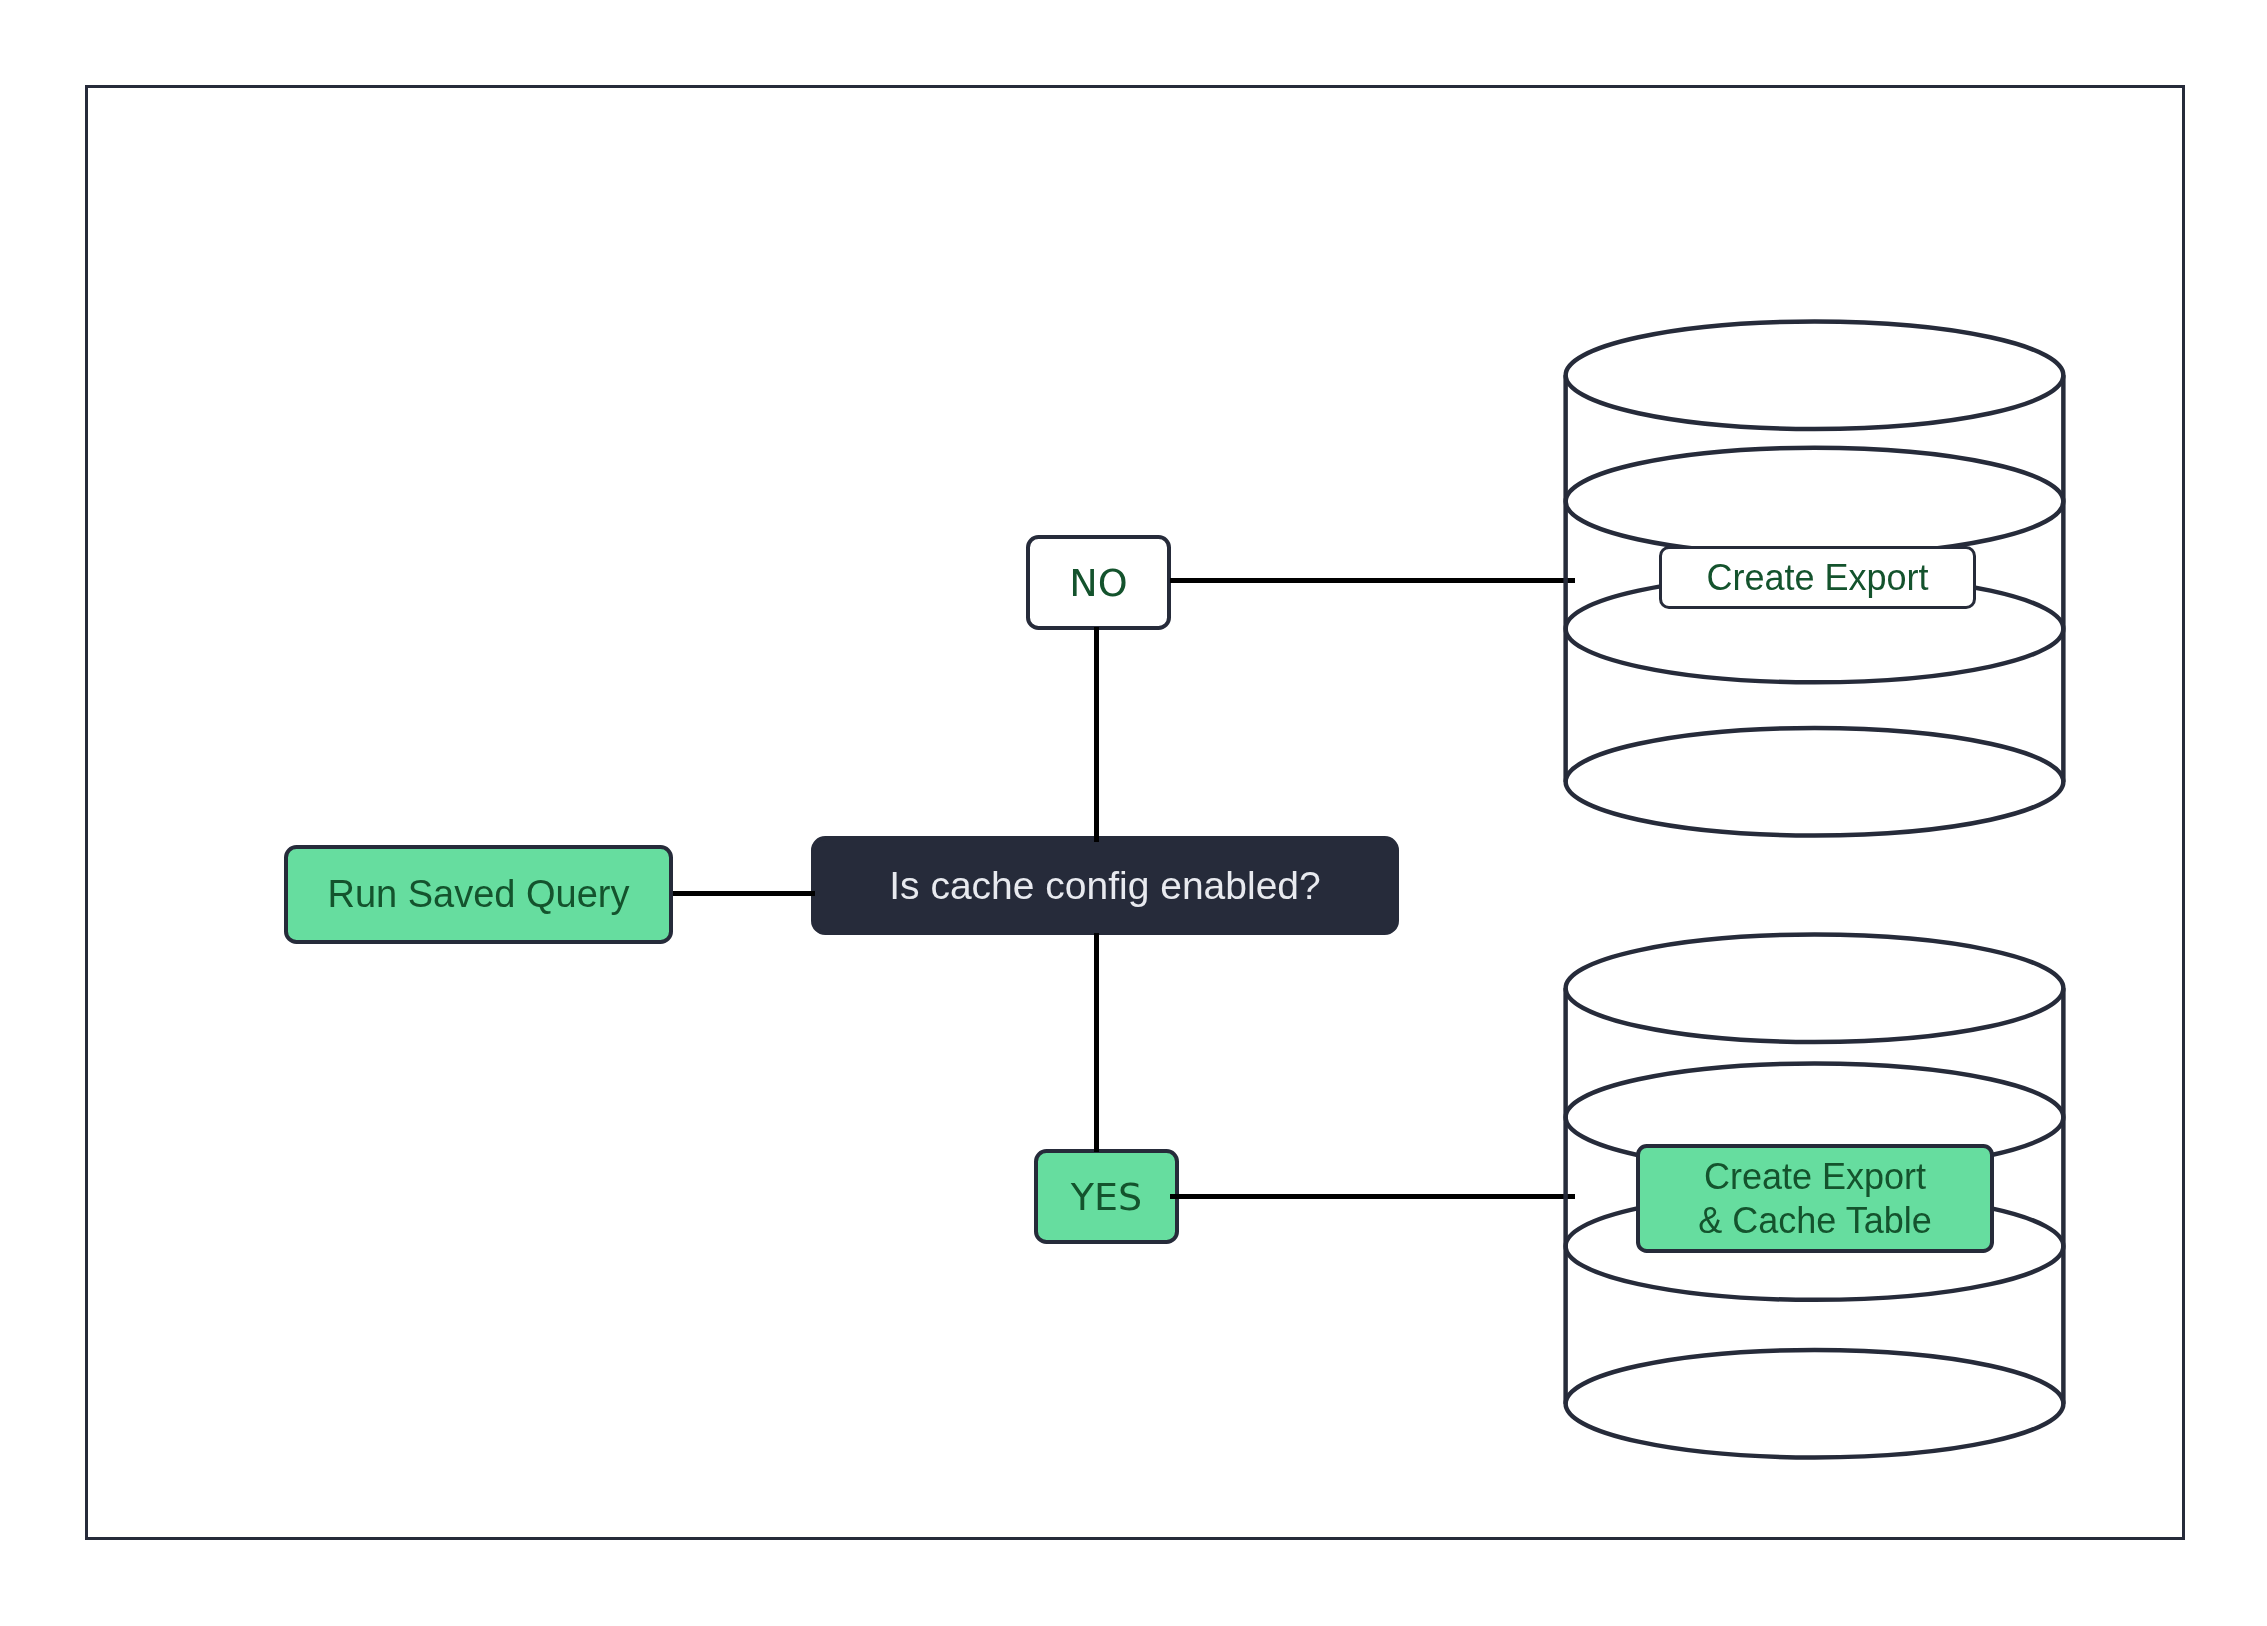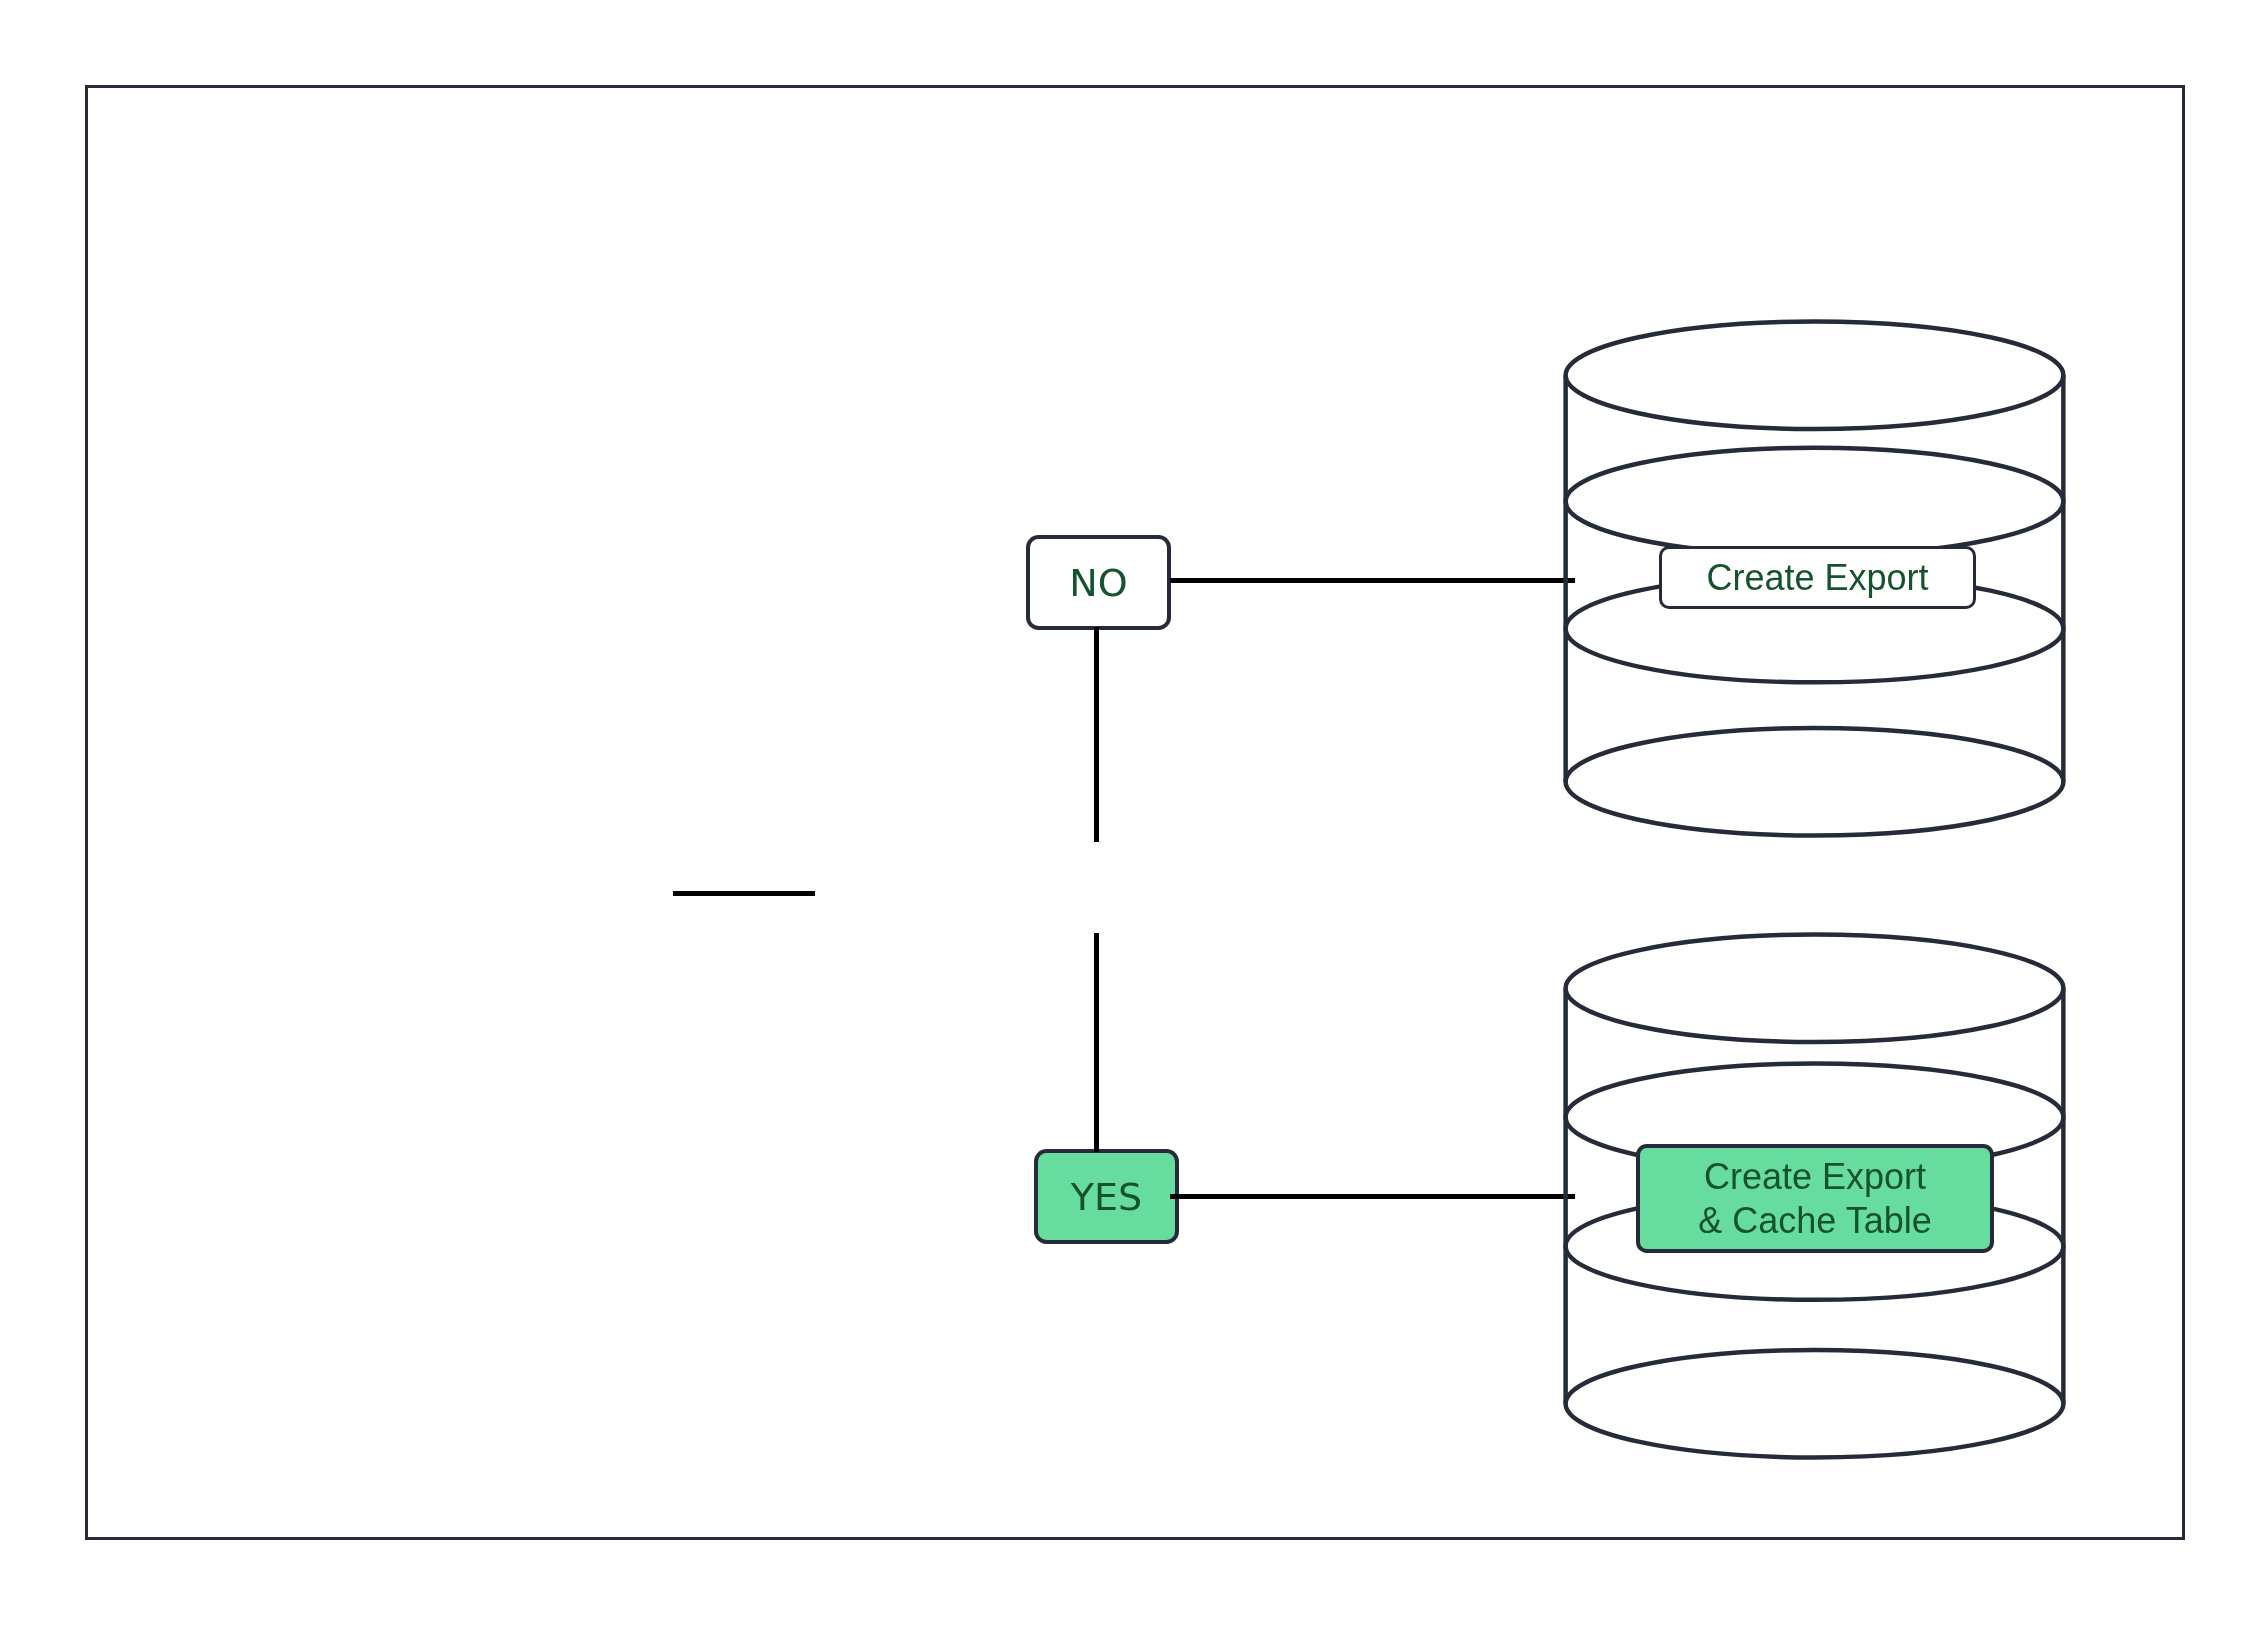--- a/index.html
+++ b/index.html
@@ -170,21 +170,27 @@
         <path d="M 4 64 L 4 528"></path>
         <path d="M 560 64 L 560 528"></path>
         <ellipse cx="282" cy="64" rx="278" ry="60"></ellipse>
         <ellipse cx="282" cy="208" rx="278" ry="60"></ellipse>
         <ellipse cx="282" cy="352" rx="278" ry="60"></ellipse>
         <ellipse cx="282" cy="528" rx="278" ry="60"></ellipse>
       </g>
     </svg>
   </div>
 
-
+  <div class="node green" id="node-run-saved-query">
+    <span class="mono">Run Saved Query</span>
+  </div>
+
+  <div class="node dark" id="node-decision">
+    <span class="mono">Is cache config enabled?</span>
+  </div>
 
   <div class="node" id="node-no">
     <span class="sans-label">NO</span>
   </div>
 
   <div class="node green" id="node-yes">
     <span class="sans-label">YES</span>
   </div>
 
   <div class="node" id="label-create-export">

